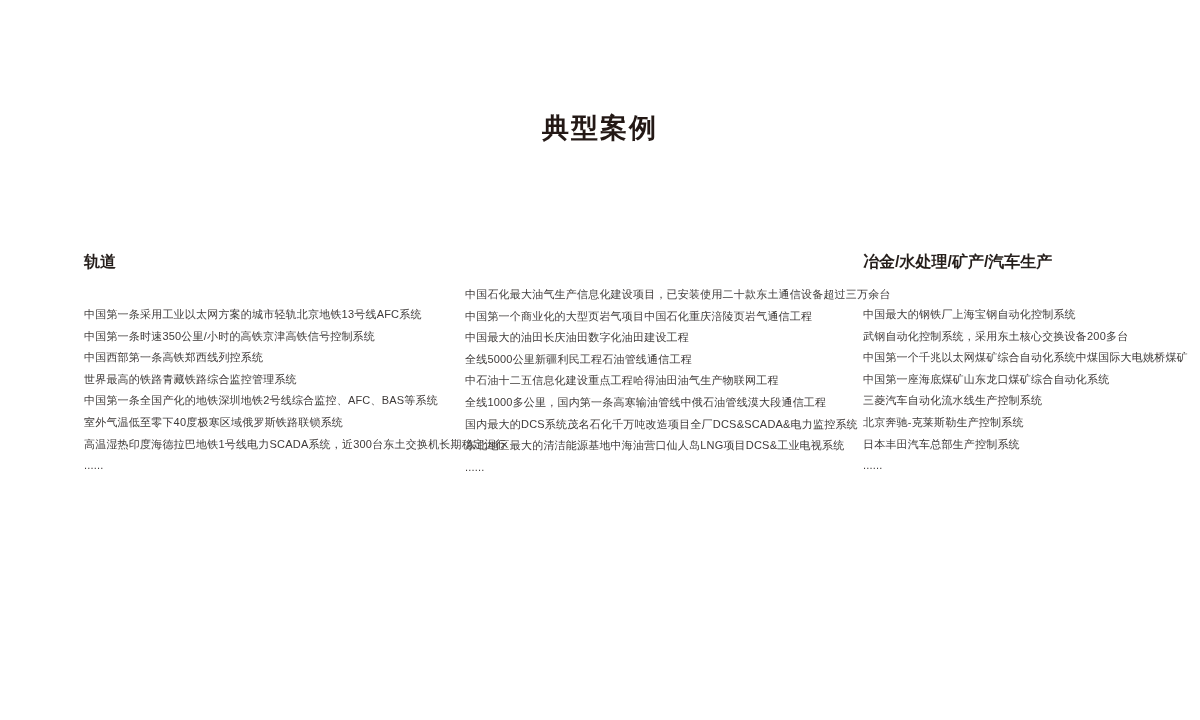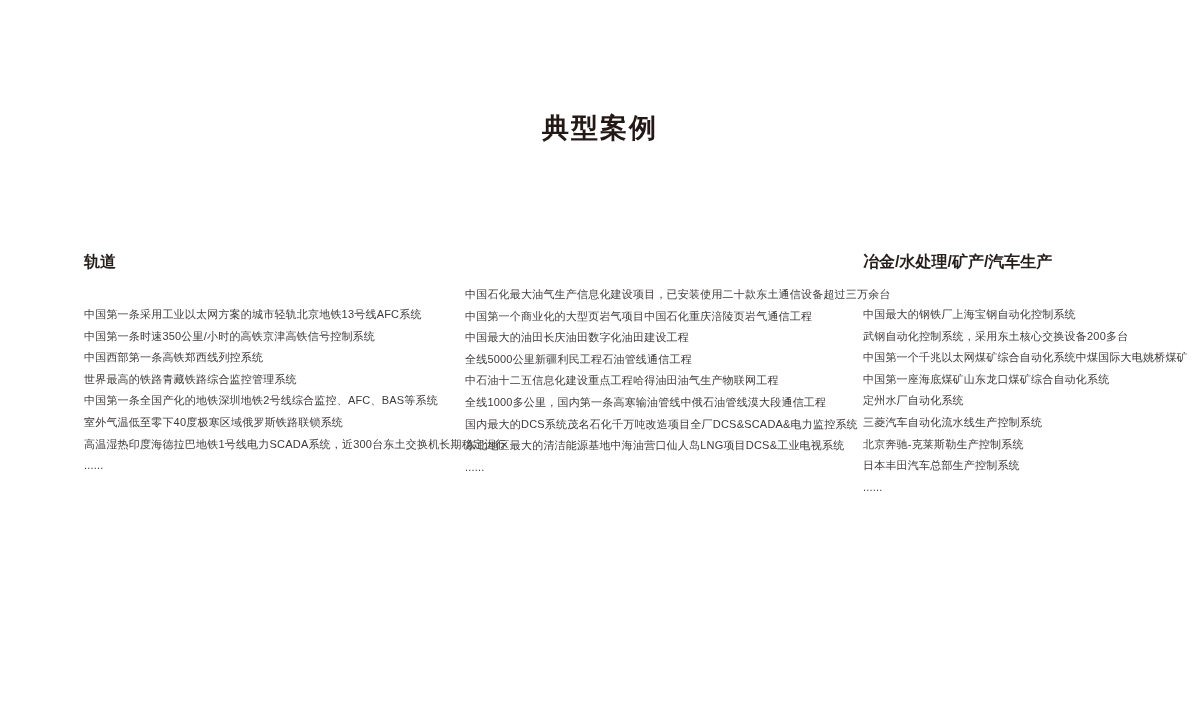--- a/index.html
+++ b/index.html
@@ -103,21 +103,20 @@
         </div>
     </section>
 
     <section class="col col-3">
       <h2 class="col-header">冶金/水处理/矿产/汽车生产</h2>
       <div class="case-list">
           <div class="case-item">中国最大的钢铁厂上海宝钢自动化控制系统</div>
           <div class="case-item">武钢自动化控制系统，采用东土核心交换设备200多台</div>
           <div class="case-item">中国第一个千兆以太网煤矿综合自动化系统中煤国际大电姚桥煤矿</div>
           <div class="case-item">中国第一座海底煤矿山东龙口煤矿综合自动化系统</div>
-          <div class="case-item">定州水厂自动化系统</div>
           <div class="case-item">三菱汽车自动化流水线生产控制系统</div>
           <div class="case-item">北京奔驰-克莱斯勒生产控制系统</div>
           <div class="case-item">日本丰田汽车总部生产控制系统</div>
           <div class="case-item">......</div>
         </div>
     </section>
 
   </div>
 </div>
 

